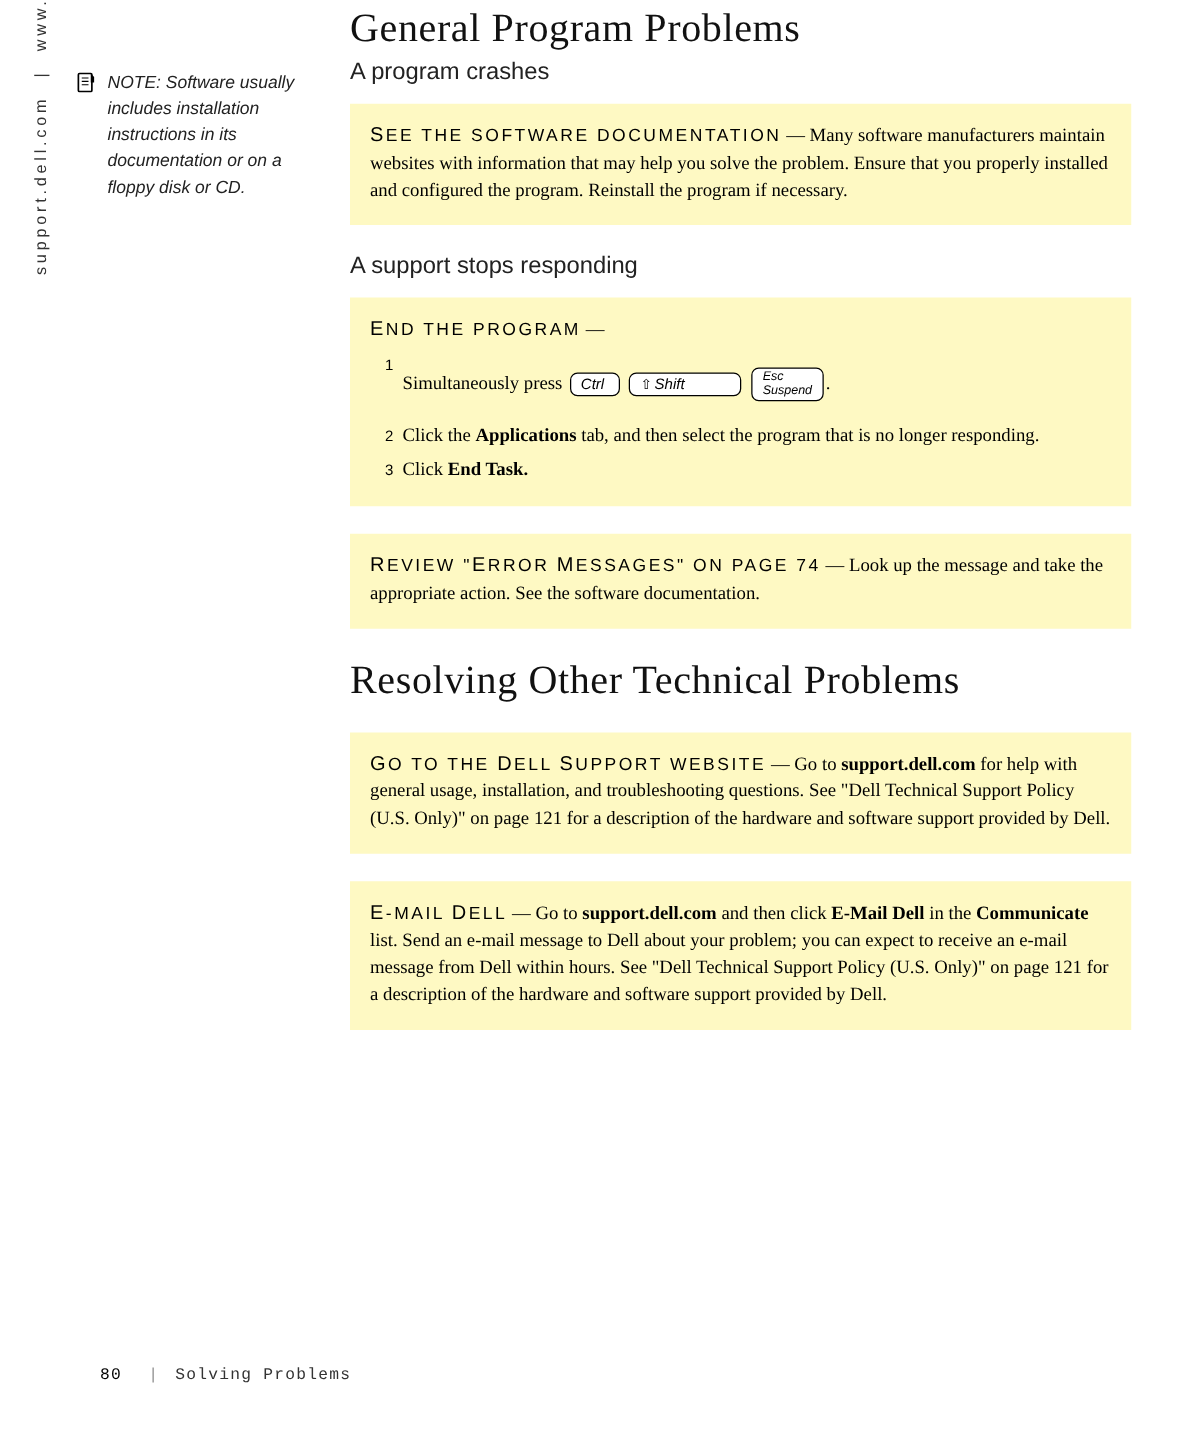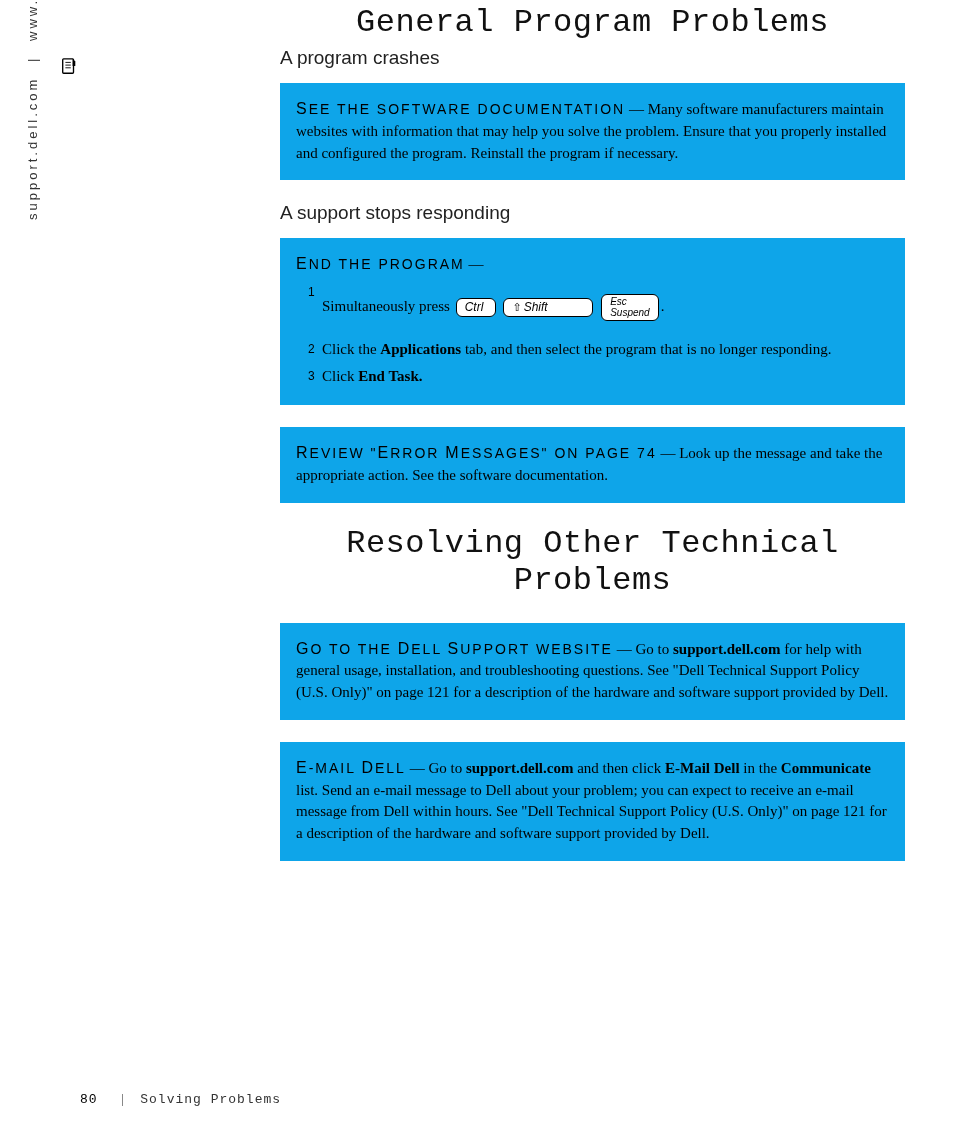--- a/index.html
+++ b/index.html
@@ -48,38 +48,37 @@
     color: #222;
     vertical-align: top;
   }
   .main {
     position: absolute;
     left: 280px;
     top: 0;
     width: 625px;
   }
   .h1 {
-    font-family: Liberation Mono, monospace;
+    font-family: Liberation Serif, serif;
     font-weight: 300;
     font-size: 32px;
     margin-bottom: 6px;
     color: #111;
     letter-spacing: 0.5px;
-    text-align: center;
   }
   .h2 {
     font-family: Verdana, Arial, sans-serif;
     font-weight: 300;
     font-size: 19px;
     margin-top: 6px;
     margin-bottom: 14px;
     color: #222;
   }
   .box {
-    background: #0ea5e9;
+    background: #fef9c3;
     padding: 14px 16px 16px 16px;
     margin-bottom: 22px;
     font-size: 15px;
     line-height: 1.45;
   }
   .sc {
     font-variant: small-caps;
     letter-spacing: 2px;
     font-family: Verdana, Arial, sans-serif;
     font-size: 14px;
@@ -145,20 +144,24 @@
 
 <div class="note-col">
   <span class="note-icon">
     <svg viewBox="0 0 20 20" width="18" height="18">
       <rect x="3" y="2" width="12" height="16" rx="1" fill="none" stroke="#000" stroke-width="1.5"></rect>
       <line x1="6" y1="6" x2="12" y2="6" stroke="#000" stroke-width="1"></line>
       <line x1="6" y1="9" x2="12" y2="9" stroke="#000" stroke-width="1"></line>
       <line x1="6" y1="12" x2="12" y2="12" stroke="#000" stroke-width="1"></line>
       <path d="M14 2 L17 5 L17 10 L14 10 Z" fill="#000"></path>
     </svg>
+  </span>
+  <span class="note-text">
+    <span>NOTE:</span>
+    <span>Software usually includes installation instructions in its documentation or on a floppy disk or CD.</span>
   </span>
 </div>
 
 <div class="main">
   <div class="spacer-top"></div>
   <div class="h1">General Program Problems</div>
 
   <div class="h2">A program crashes</div>
   <div class="box">
     <span class="sc"><span class="cap">S</span><span>EE THE SOFTWARE DOCUMENTATION</span></span>

